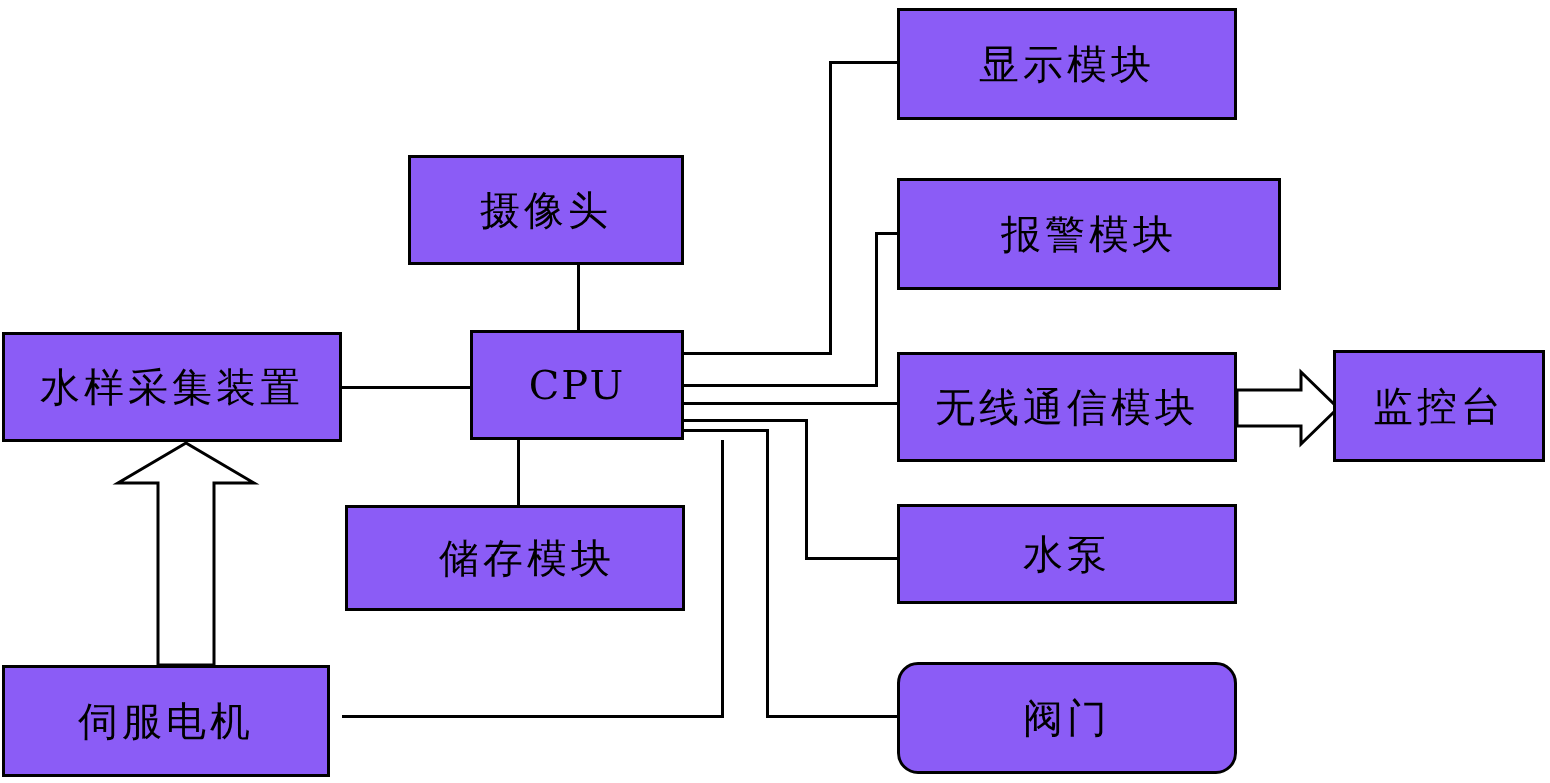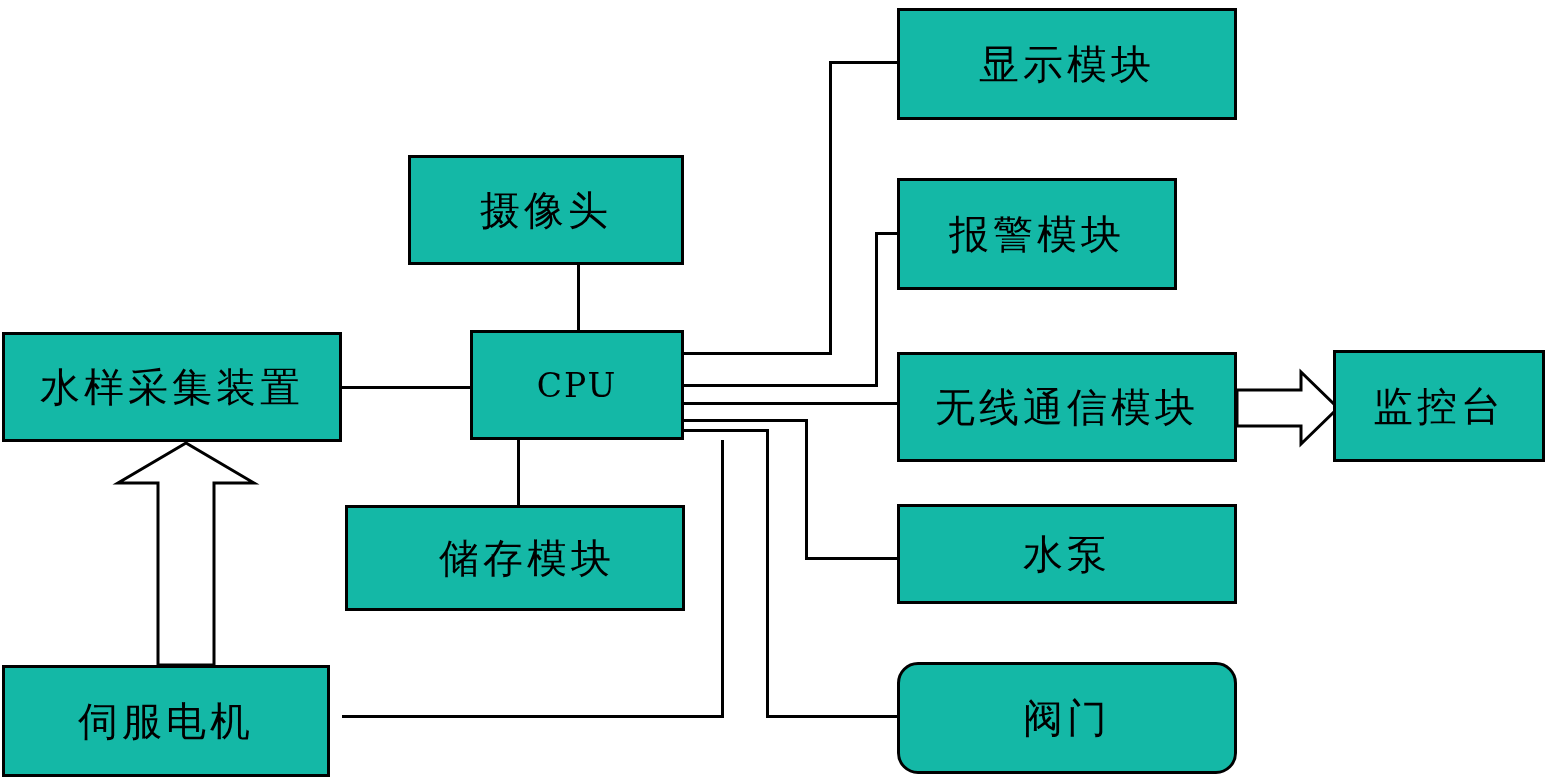--- a/index.html
+++ b/index.html
@@ -18,39 +18,39 @@
   svg#wiring {
     position: absolute;
     left: 0;
     top: 0;
     width: 1550px;
     height: 783px;
   }
   .node-box {
     position: absolute;
     box-sizing: border-box;
-    background: #14b8a6;
+    background: #8b5cf6;
     border: 3px solid #000000;
     display: flex;
     align-items: center;
     justify-content: center;
     z-index: 5;
     text-align: center;
   }
   .node-label {
     font-family: "DejaVu Sans", sans-serif;
     font-size: 40px;
     color: #000000;
     letter-spacing: 4px;
     white-space: nowrap;
     line-height: 1;
   }
   .node-label.latin {
     font-family: "DejaVu Serif", serif;
-    font-size: 33px;
+    font-size: 40px;
     letter-spacing: 2px;
   }
 </style>
 </head>
 <body>
 
 <div id="diagram-root">
 
   <svg id="wiring" viewBox="0 0 1550 783">
     <g stroke="#000000" stroke-width="3" fill="none" shape-rendering="crispEdges">
@@ -77,21 +77,21 @@
 
     <path d="M 158 665 L 158 483 L 118 483 L 186 443 L 254 483 L 214 483 L 214 665 Z" fill="#ffffff" stroke="#000000" stroke-width="3" stroke-linejoin="miter"></path>
 
     <path d="M 1237 390 L 1301 390 L 1301 372 L 1338 408 L 1301 444 L 1301 426 L 1237 426 Z" fill="#ffffff" stroke="#000000" stroke-width="3" stroke-linejoin="miter"></path>
   </svg>
 
   <div class="node-box" style="left: 897px; top: 8px; width: 340px; height: 112px;">
     <span class="node-label">显示模块</span>
   </div>
 
-  <div class="node-box" style="left: 897px; top: 178px; width: 280px; height: 112px;">
+  <div class="node-box" style="left: 897px; top: 178px; width: 384px; height: 112px;">
     <span class="node-label">报警模块</span>
   </div>
 
   <div class="node-box" style="left: 408px; top: 155px; width: 276px; height: 110px;">
     <span class="node-label">摄像头</span>
   </div>
 
   <div class="node-box" style="left: 2px; top: 332px; width: 340px; height: 110px;">
     <span class="node-label">水样采集装置</span>
   </div>

